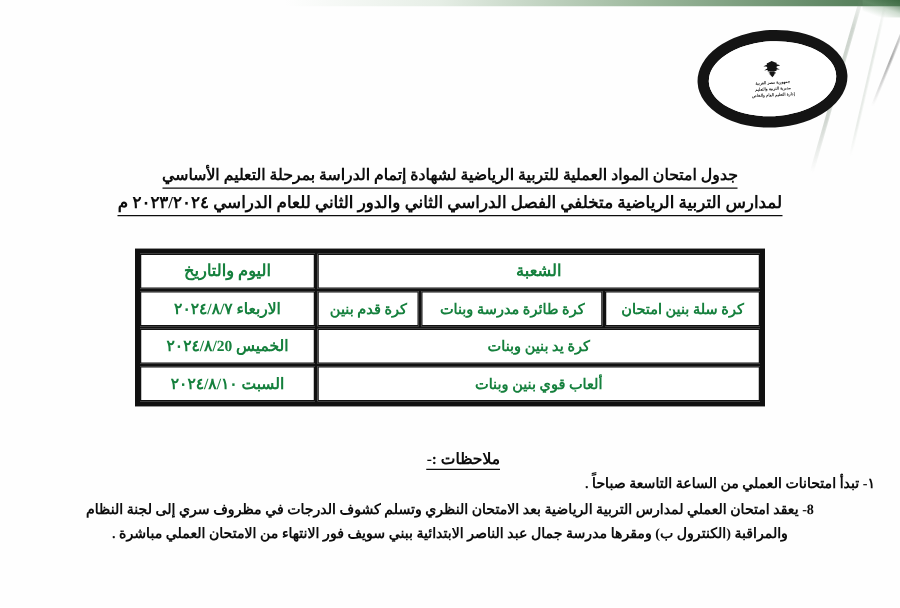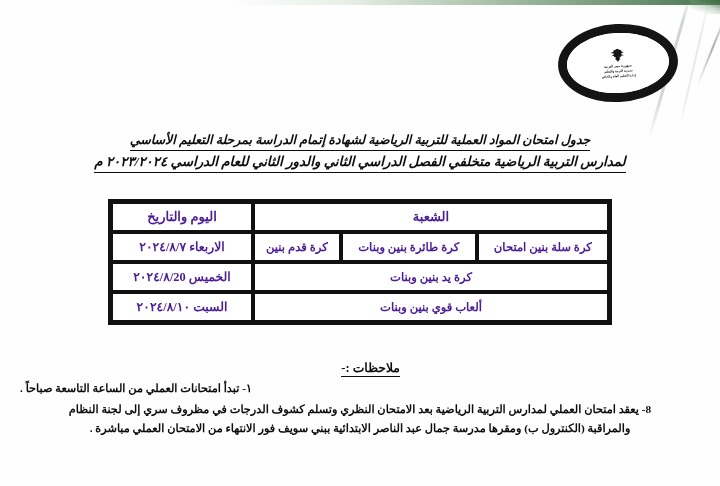--- a/index.html
+++ b/index.html
@@ -153,21 +153,20 @@
   .title-line {
     font-family: "Liberation Serif", "DejaVu Serif", serif;
     font-weight: bold;
     font-size: 12.6px;
     line-height: 20px;
     color: #0d0d0d;
     display: inline-block;
     border-bottom: 1.3px solid #0d0d0d;
     padding-bottom: 0px;
     white-space: nowrap;
-    font-style: italic;
   }
   .title-line.l2 {
     font-size: 13.4px;
     margin-top: 1px;
   }
 
   
   .sched-table {
     position: absolute;
     top: 199px;
@@ -184,21 +183,21 @@
     border: 2px solid #111111;
   }
   .sched-table td,
   .sched-table th {
     background: #ffffff;
     border: 1.6px solid #111111;
     text-align: center;
     vertical-align: middle;
     font-family: "Liberation Serif", "DejaVu Serif", serif;
     font-weight: bold;
-    color: #4c1d95;
+    color: #15803d;
     padding: 2px 3px;
     height: 28px;
     box-sizing: border-box;
     white-space: nowrap;
   }
   .sched-table th { font-size: 13px; }
   .sched-table td { font-size: 11.6px; font-family: Liberation Serif, serif; }
   .sched-table td.date-cell { font-size: 12.4px; }
   .col-date { width: 140px; }
   .cell-small { font-size: 10.3px; }
@@ -221,21 +220,21 @@
     border-bottom: 1.2px solid #0d0d0d;
     margin-right: 300px;
     line-height: 16px;
   }
   .note-item {
     font-family: "Liberation Serif", "DejaVu Serif", serif;
     font-weight: bold;
     font-size: 11.3px;
     line-height: 19px;
     color: #0d0d0d;
-    text-align: left;
+    text-align: right;
     margin-top: 2px;
   }
   .note-item.wide {
     text-align: justify;
     text-align-last: center;
     padding: 0 6px;
   }
   .note-sub {
     font-family: "Liberation Serif", "DejaVu Serif", serif;
     font-weight: bold;
@@ -285,21 +284,21 @@
     <table>
       <thead>
         <tr>
           <th colspan="3">الشعبة</th>
           <th class="col-date">اليوم والتاريخ</th>
         </tr>
       </thead>
       <tbody>
         <tr>
           <td class="cell-small">كرة سلة بنين امتحان</td>
-          <td class="cell-small">كرة طائرة بنين وبنات</td>
+          <td class="cell-small">كرة طائرة مدرسة وبنات</td>
           <td class="cell-small">كرة قدم بنين</td>
           <td class="col-date date-cell">الاربعاء  ٢٠٢٤/٨/٧</td>
         </tr>
         <tr>
           <td colspan="3">كرة يد بنين وبنات</td>
           <td class="col-date date-cell">الخميس  ٢٠٢٤/٨/20</td>
         </tr>
         <tr>
           <td colspan="3">ألعاب قوي بنين وبنات</td>
           <td class="col-date date-cell">السبت  ٢٠٢٤/٨/١٠</td>

